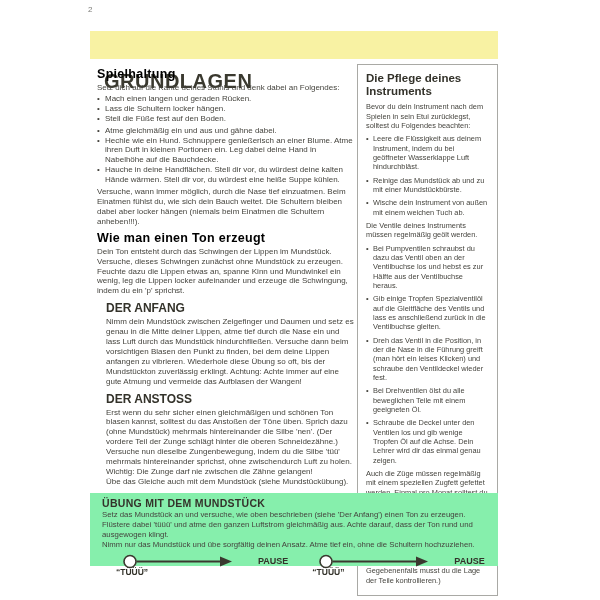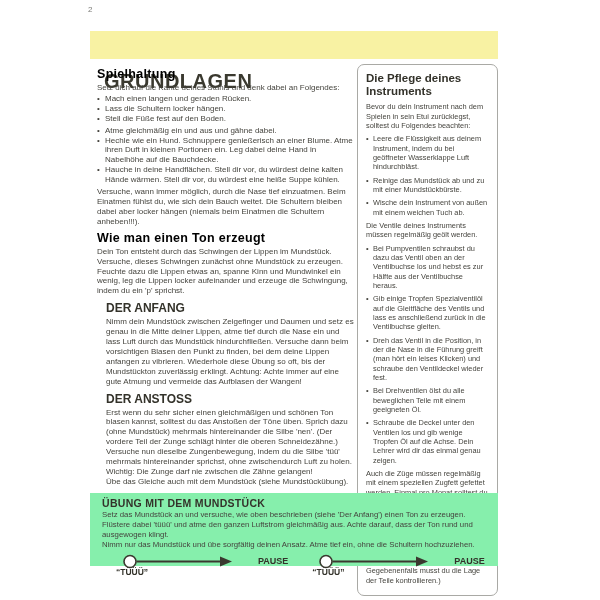--- a/index.html
+++ b/index.html
@@ -14,21 +14,21 @@
   .left-col { position:absolute; left:97px; top:63px; width:257px; color:#45443e; }
   .sec-heading { font-size:12.5px; font-weight:bold; color:#000000; letter-spacing:0.3px; margin:4px 0 2px 0; }
   .body-text { font-size:8px; line-height:1.24; color:#45443e; }
   .bullets { margin:1px 0 2px 0; }
   .bullet { display:flex; font-size:8px; line-height:1.24; color:#45443e; }
   .bullet .dot { width:8px; flex:0 0 8px; }
   .sub-block { margin:5px 0 0 9px; }
   .sub-title { font-size:12px; font-weight:bold; color:#33322a; margin-bottom:2px; }
 
   .sidebar { position:absolute; left:357px; top:64px; width:141px; min-height:419px; background:#fff;
-             border:1px solid #a9a9a5; border-radius:7px; padding:7px 8px 6px 8px; color:#45443e; }
+             border:1px solid #a9a9a5; border-radius:0; padding:7px 8px 6px 8px; color:#45443e; }
   .sidebar h2 { font-size:11.5px; font-weight:bold; color:#33322a; line-height:1.15; margin-bottom:4px; }
   .sb-text { font-size:7.4px; line-height:1.26; margin-bottom:4px; }
   .sb-bullet { display:flex; font-size:7.4px; line-height:1.26; margin-bottom:4px; }
   .sb-bullet .dot { width:7px; flex:0 0 7px; }
 
   .exercise-band { position:absolute; left:90px; top:493px; width:408px; height:73px; background:#86efac; padding:4px 8px 0 12px; }
   .exercise-band h2 { font-size:10.5px; font-weight:bold; color:#33322a; letter-spacing:0.3px; margin-bottom:1px; }
   .ex-text { font-size:7.8px; line-height:1.28; color:#45443e; }
   .staff { display:flex; align-items:flex-start; margin-top:4px; width:100%; }
   .note-cell { position:relative; width:118px; height:26px; margin-left:12px; }

